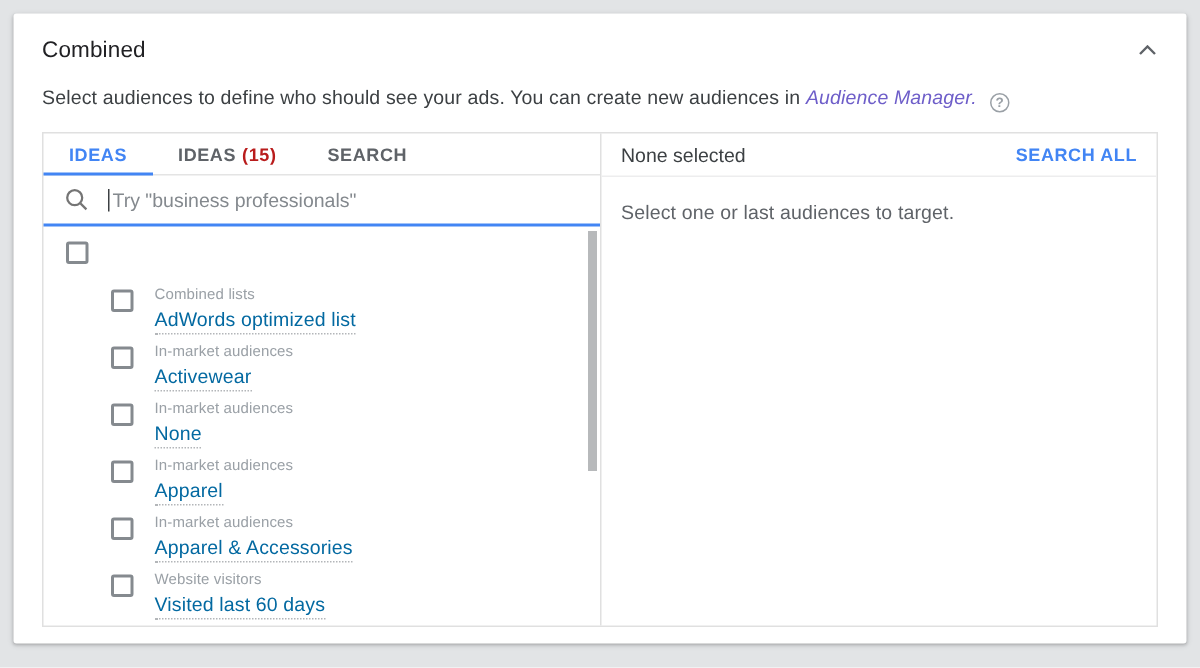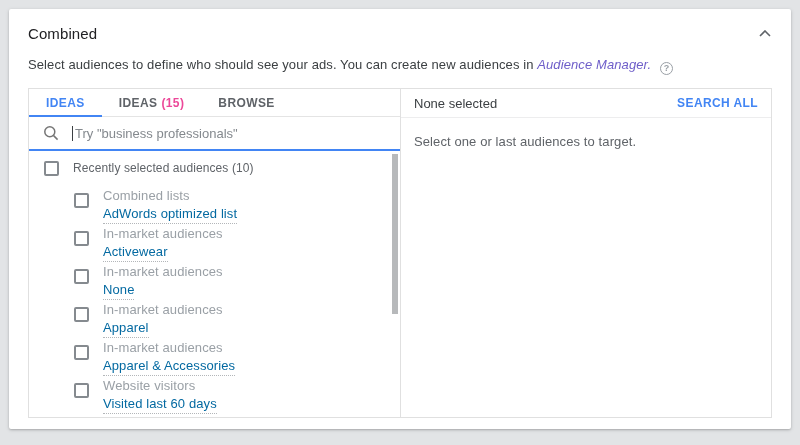--- a/index.html
+++ b/index.html
@@ -44,21 +44,21 @@
   }
   .left-panel { width:372px; border-right:1px solid #e0e0e0; display:flex; flex-direction:column; }
   .right-panel { flex:1; display:flex; flex-direction:column; }
 
   
   .tabs { height:28px; border-bottom:1px solid #e4e4e4; display:flex; flex:none; }
   .tab {
     position:relative; display:flex; align-items:center; padding:0 17px;
     font-size:12px; font-weight:bold; letter-spacing:.4px; color:#5f6368; cursor:pointer;
   }
-  .tab .count { font-weight:bold; color:#ec4899; margin-left:4px; }
+  .tab .count { font-weight:bold; color:#b91c1c; margin-left:4px; }
   .tab.active { color:#4285f4; }
   .tab.active::after {
     content:""; position:absolute; left:0; right:0; bottom:-1px; height:2px; background:#4285f4;
   }
 
   
   .search-row {
     height:34px; flex:none; display:flex; align-items:center; padding:0 14px;
     border-bottom:2px solid #4285f4;
   }
@@ -76,21 +76,21 @@
     height:34px; display:flex; align-items:center; padding-left:15px; cursor:pointer;
   }
   .group-header .label { font-size:12px; color:#5f6368; margin-left:14px; letter-spacing:.1px; }
   .cb {
     width:15px; height:15px; border:2px solid #858a8f; border-radius:2px;
     background:#fff; flex:none; cursor:pointer;
   }
   .item { position:relative; height:38px; cursor:pointer; }
   .item .cb { position:absolute; left:45px; top:8px; }
   .item .txt { position:absolute; left:74px; top:1px; }
-  .item .category { font-size:13px; color:#9aa0a6; line-height:14px; letter-spacing:.1px; }
+  .item .category { font-size:10px; color:#9aa0a6; line-height:14px; letter-spacing:.1px; }
   .item .name {
     display:inline-block; font-size:13px; color:#0369a1; line-height:15px;
     border-bottom:1px dotted #b3b6b9; padding-bottom:2px; letter-spacing:.1px;
   }
   .scroll-thumb {
     position:absolute; right:2px; top:3px; width:6px; height:160px;
     background:#b7b9bb; cursor:pointer;
   }
 
   
@@ -132,39 +132,38 @@
 
         <div class="tabs">
           <div class="tab active">
             <span>IDEAS</span>
           </div>
           <div class="tab">
             <span>IDEAS</span>
             <span class="count">(15)</span>
           </div>
           <div class="tab">
-            <span>BROWSE</span>
+            <span>SEARCH</span>
           </div>
         </div>
 
         <div class="search-row">
           <span class="search-icon">
             <svg width="16" height="16" viewBox="0 0 16 16">
               <circle cx="6.8" cy="6.8" r="5" fill="none" stroke="#757575" stroke-width="1.5"></circle>
               <line x1="10.6" y1="10.6" x2="14.6" y2="14.6" stroke="#757575" stroke-width="1.5"></line>
             </svg>
           </span>
           <span class="caret"></span>
           <input class="search-input" type="text" placeholder="Try &quot;business professionals&quot;" style="">
         </div>
 
         <div class="list">
           <div class="group-header">
             <span class="cb"></span>
-            <span class="label">Recently selected audiences (10)</span>
           </div>
           <div id="items-container">
   <div class="item">
     <span class="cb"></span>
     <span class="txt">
       <span class="category">Combined lists</span><br>
       <span class="name">AdWords optimized list</span>
     </span>
   </div>
 

